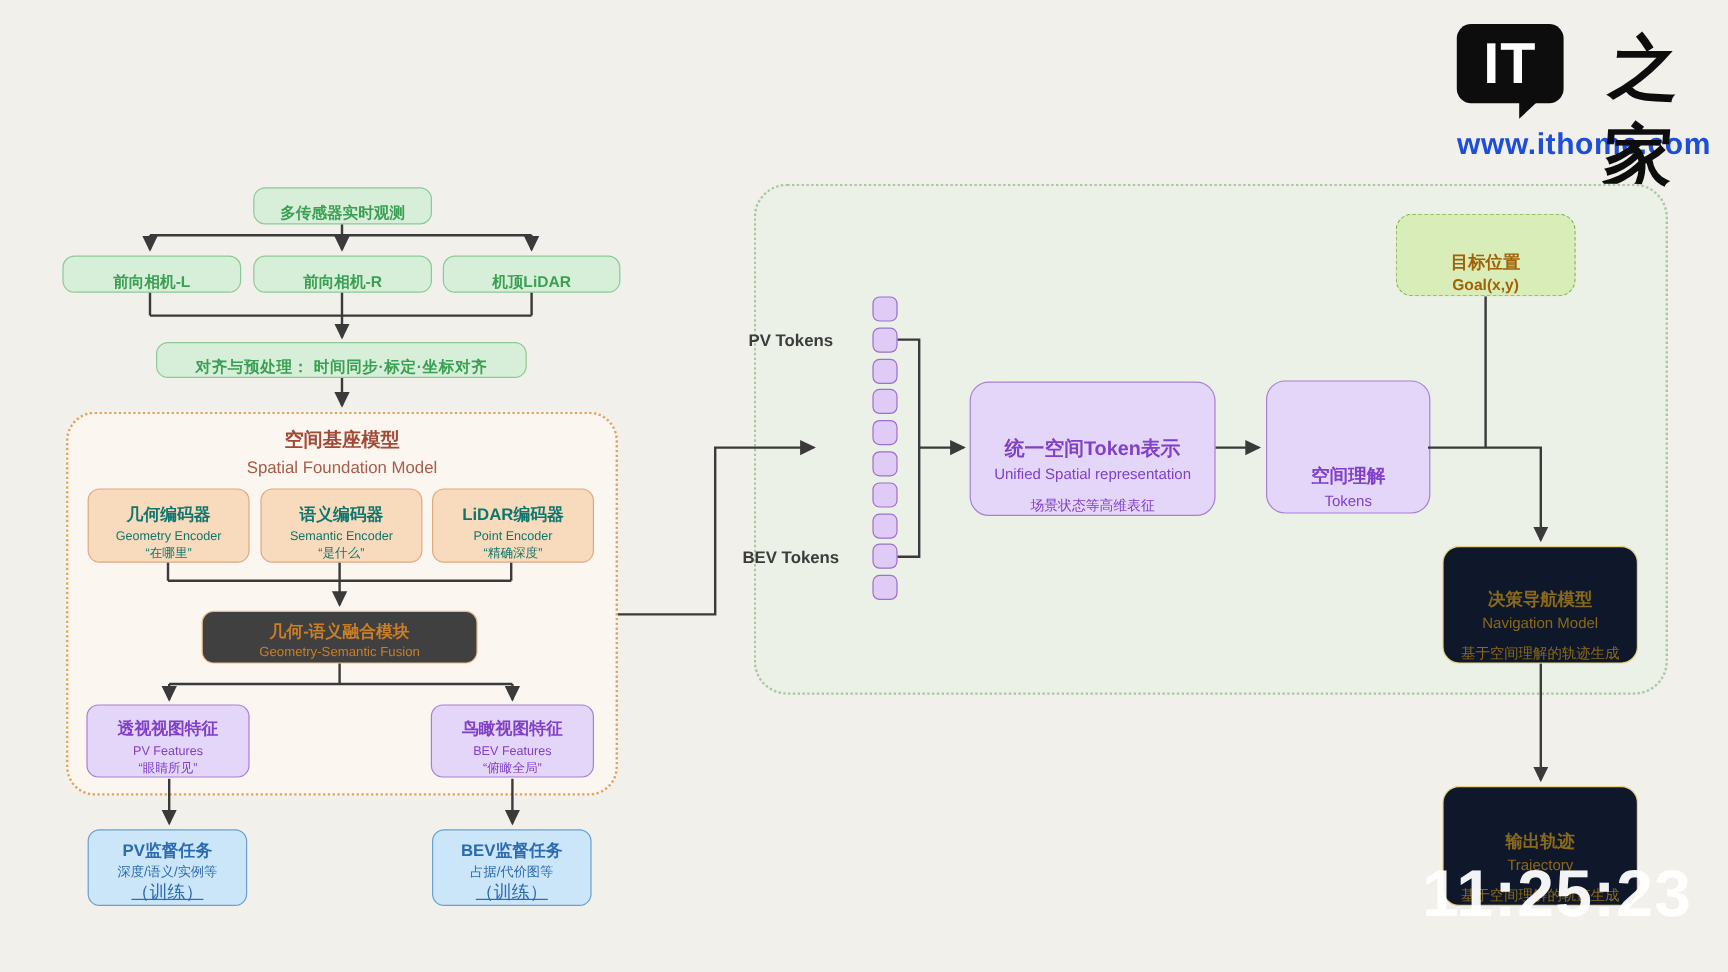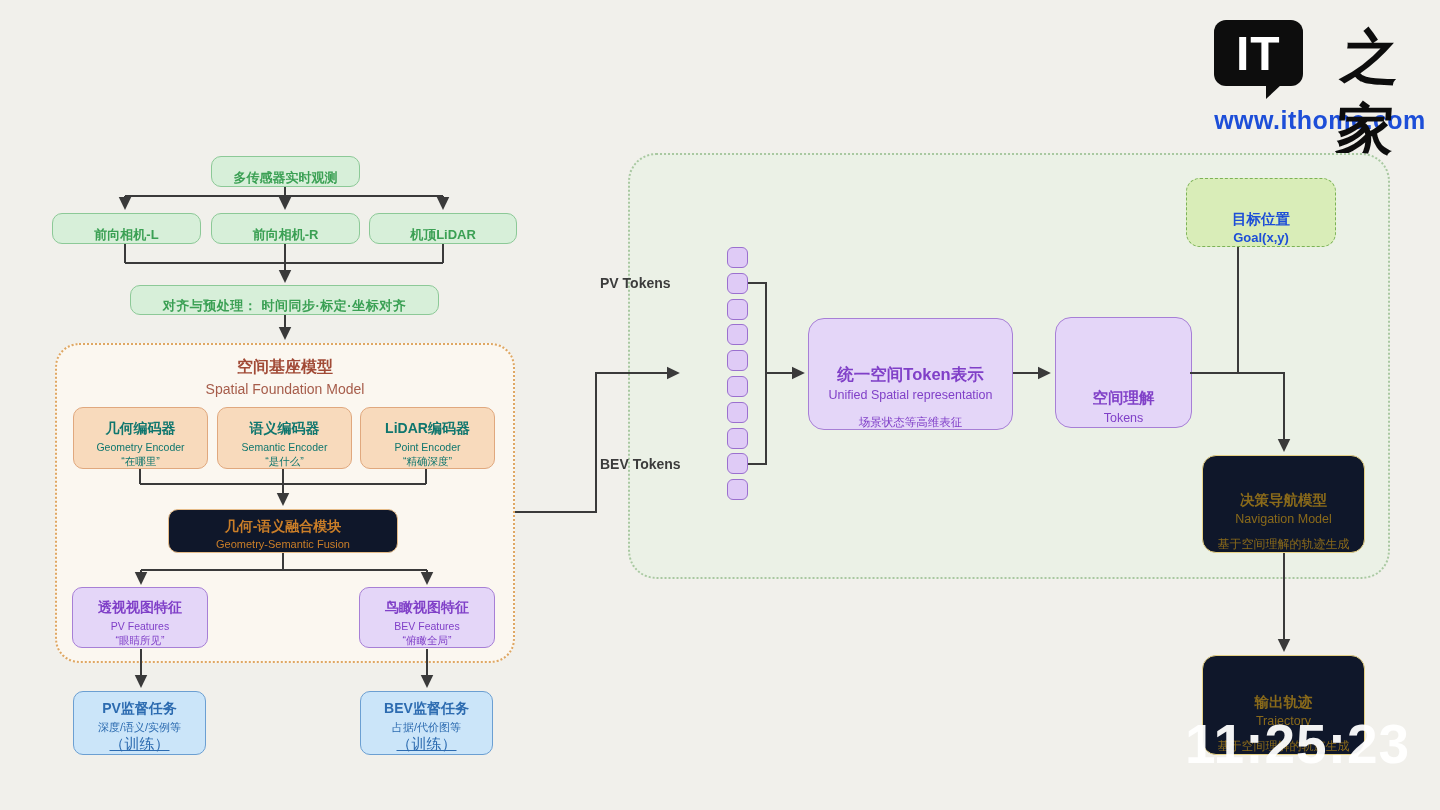--- a/index.html
+++ b/index.html
@@ -42,25 +42,25 @@
     display:flex; flex-direction:column; align-items:center; justify-content:flex-end;
     text-align:center; line-height:1.25; z-index:2;
   }
   .bt { font-weight:700; font-size:14px; }
   .bs { font-size:10.5px; margin-top:3px; font-weight:500; }
   .bq { font-size:10.5px; margin-top:1px; font-weight:500; }
 
   .green  { background:#d7efd9; border:1.5px solid #8cc997; color:#3ba054; }
   .green .bt { font-size:13px; font-weight:600; }
   .orange { background:#f8dabc; border:1.5px solid #e0a87e; color:#0f766e; }
-  .fusion { background:#0f172a; border:1.5px solid #e5bb88; color:#ca7e28; }
+  .fusion { background:#404040; border:1.5px solid #e5bb88; color:#ca7e28; }
   .purple { background:#e4d6f8; border:1.5px solid #a77fd6; color:#8040c8; }
   .blue   { background:#cbe5f9; border:1.5px solid #6b9fd2; color:#2c6bb0; }
   .yellow { background:#0f172a; border:1.5px solid #e6d184; color:#8a6a1a; }
-  .goal   { background:#d9edb8; border:1.5px dashed #7cb356; color:#1d4ed8;margin-left:23px; }
+  .goal   { background:#d9edb8; border:1.5px dashed #7cb356; color:#a16207; }
 
   
   .container-left {
     position:absolute; left:55px; top:343px; width:460px; height:320px;
     background:#fbf7f0; border:2px dotted #dfa763; border-radius:24px; z-index:1;
     text-align:center; padding-top:12px;
   }
   .cl-title { font-size:16px; font-weight:700; color:#a14a36; }
   .cl-sub   { font-size:14px; font-weight:500; color:#a65c4a; margin-top:3px; }
 
@@ -71,21 +71,21 @@
 
   
   .token-col {
     position:absolute; left:727px; top:247px; display:flex; flex-direction:column; gap:4.8px; z-index:2;
   }
   .token {
     width:21px; height:21px; border-radius:6px;
     background:#dfcbf6; border:1.5px solid #9b70cf;
   }
   .tok-label {
-    position:absolute; z-index:2; width:118px; text-align:left;
+    position:absolute; z-index:2; width:118px; text-align:center;
     font-size:14px; font-weight:600; color:#3c3c3c;
   }
 
   .wires { position:absolute; left:0; top:0; z-index:3; pointer-events:none; }
 
   .timestamp {
     position:absolute; left:1185px; top:712px; z-index:5;
     font-size:55px; font-weight:700; color:rgba(255,255,255,0.95); letter-spacing:1px;
     white-space:nowrap;
   }

